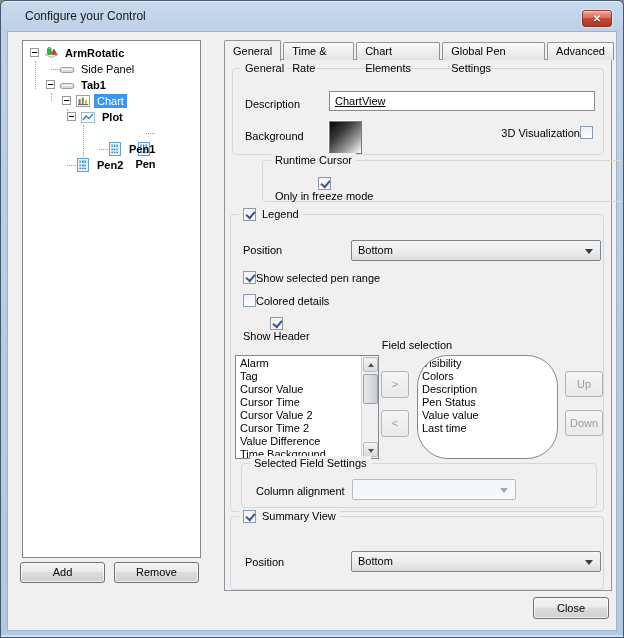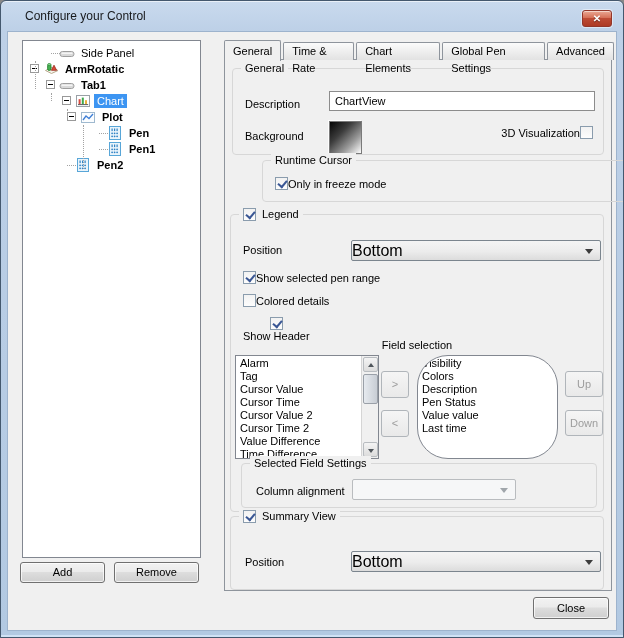--- a/index.html
+++ b/index.html
@@ -77,39 +77,39 @@
   #legend-group  { left:222px; top:182px; width:374px; height:298px; }
   #summary-group { left:222px; top:484px; width:374px; height:74px; }
   #sfs-group     { left:10px;  top:248px; width:356px; height:45px; border-radius:4px; }
 
   .lbl { position:absolute; font-size:11px; color:#000; white-space:nowrap; }
 
   .textbox {
     position:absolute; border:1px solid #8c8c8c; background:#fff; font-size:11px;
     font-family:inherit; padding:0 5px; color:#000;
   }
-  #desc-input { left:96px; top:22px; width:266px; height:20px; }
+  #desc-input { left:96px; top:22px; width:266px; height:20px;text-decoration:underline; }
 
   #bg-swatch { position:absolute; left:96px; top:52px; width:33px; height:33px; border:1px solid #7a7a7a;
     box-shadow:-1px -1px 0 #fdfdfd; background:linear-gradient(135deg,#050505 0,#3c3c3c 35%,#9b9b9b 70%,#fefefe 100%); cursor:pointer; }
 
   .checkbox {
     width:13px; height:13px; flex:0 0 13px; display:inline-block; position:relative;
     border:1px solid #8a9cad; background:linear-gradient(180deg,#f2f2f2,#fdfdfd); cursor:pointer;
   }
   .checkbox.checked::after {
     content:''; position:absolute; left:2px; top:2px; width:7px; height:4px;
     border-left:2px solid #3a5795; border-bottom:2px solid #3a5795; transform:rotate(-50deg);
   }
   .cb-row { position:absolute; display:flex; align-items:center; gap:0; font-size:11px; color:#000; }
 
   .combo {
     position:absolute; height:21px; border:1px solid #7b858e; border-radius:2px;
     background:linear-gradient(180deg,#f4f4f4 0,#ececec 55%,#dcdcdc 100%);
-    font-size:16px; line-height:19px; color:#000; cursor:pointer;
+    font-size:11px; line-height:19px; padding-left:6px; color:#000; cursor:pointer;
   }
   .combo .arrow { position:absolute; right:7px; top:8px; width:0; height:0;
     border-left:4px solid transparent; border-right:4px solid transparent; border-top:5px solid #3c3c3c; }
   .combo.disabled { border-color:#b9bcbf; background:#f6f7f8; cursor:default; }
   .combo.disabled .arrow { border-top-color:#a0a6ab; }
 
   .listbox { position:absolute; background:#fff; border:1px solid #828790; overflow:hidden; font-size:11px; }
   .list-item { height:13px; line-height:13px; padding-left:3px; white-space:nowrap; cursor:default; }
   #avail-list { left:4px; top:140px; width:144px; height:104px; padding:1px 18px 0 1px; }
   #sel-list   { left:186px; top:140px; width:141px; height:104px; padding:1px 1px 0 1px;border-radius:31px; }
@@ -139,43 +139,43 @@
 <div id="window">
   <div id="titlebar">
     <span id="title-text">Configure your Control</span>
     <div id="win-close">✕</div>
   </div>
 
   <div id="dialog-body">
 
     <div id="tree-panel">
       <div class="tree-rows" id="tree-rows">
-          <div class="tree-row" style="padding-left: 20px;">
-            <span class="tree-slot stub"></span>
-            <span class="tree-icon">
-              <svg width="16" height="16" viewBox="0 0 16 16">
-                <rect x="1" y="6.5" width="14" height="5" rx="2.4" fill="#d9d9d9" stroke="#9e9e9e" stroke-width="1"></rect>
-                <rect x="2.4" y="7.6" width="11.2" height="1.4" rx="0.7" fill="#f4f4f4"></rect>
-              </svg>
-            </span>
-            <span class="tree-label">Side Panel</span>
-          </div>
           <div class="tree-row" style="padding-left: 4px;">
             <span class="tree-slot">
               <span class="expander"></span>
             </span>
             <span class="tree-icon">
               <svg width="16" height="16" viewBox="0 0 16 16">
                 <polygon points="2.5,9.5 8.5,6.5 15,9.5 8.5,12.5" fill="#f4f1e9" stroke="#b9ab8f" stroke-width="1"></polygon>
                 <rect x="4.6" y="3.2" width="3.4" height="6.2" rx="1.5" fill="#46b151" stroke="#1e7d28" stroke-width="0.8"></rect>
                 <ellipse cx="6.3" cy="3.5" rx="1.7" ry="1" fill="#8ed896" stroke="#1e7d28" stroke-width="0.6"></ellipse>
                 <polygon points="11,4.2 13.6,9.3 8.4,9.3" fill="#d94a38" stroke="#992a1c" stroke-width="0.8"></polygon>
               </svg>
             </span>
             <span class="tree-label bold">ArmRotatic</span>
+          </div>
+          <div class="tree-row" style="padding-left: 20px;">
+            <span class="tree-slot stub"></span>
+            <span class="tree-icon">
+              <svg width="16" height="16" viewBox="0 0 16 16">
+                <rect x="1" y="6.5" width="14" height="5" rx="2.4" fill="#d9d9d9" stroke="#9e9e9e" stroke-width="1"></rect>
+                <rect x="2.4" y="7.6" width="11.2" height="1.4" rx="0.7" fill="#f4f4f4"></rect>
+              </svg>
+            </span>
+            <span class="tree-label">Side Panel</span>
           </div>
           <div class="tree-row" style="padding-left: 20px;">
             <span class="tree-slot">
               <span class="expander"></span>
             </span>
             <span class="tree-icon">
               <svg width="16" height="16" viewBox="0 0 16 16">
                 <rect x="1" y="6.5" width="14" height="5" rx="2.4" fill="#d9d9d9" stroke="#9e9e9e" stroke-width="1"></rect>
                 <rect x="2.4" y="7.6" width="11.2" height="1.4" rx="0.7" fill="#f4f4f4"></rect>
               </svg>
@@ -202,21 +202,21 @@
               <span class="expander"></span>
             </span>
             <span class="tree-icon">
               <svg width="16" height="16" viewBox="0 0 16 16">
                 <rect x="1.5" y="3.5" width="13" height="10" fill="#fbfdff" stroke="#9fb9cf"></rect>
                 <polyline points="3,11 6,7 9,9.5 13,5" stroke="#3f7fd6" fill="none" stroke-width="1.3"></polyline>
               </svg>
             </span>
             <span class="tree-label bold">Plot</span>
           </div>
-          <div class="tree-row" style="padding-left: 68px;">
+          <div class="tree-row" style="padding-left: 68px; flex-direction: column;">
             <span class="tree-slot stub"></span>
             <span class="tree-icon">
               <svg width="16" height="16" viewBox="0 0 16 16">
                 <rect x="2.5" y="1.5" width="11" height="13" fill="#eaf4fb" stroke="#58a6d8"></rect>
                 <g fill="#2f82c4">
                   <rect x="4.5" y="3.5" width="1.2" height="2.6"></rect>
                   <rect x="7" y="3.5" width="1.2" height="2.6"></rect>
                   <rect x="9.5" y="3.5" width="1.2" height="2.6"></rect>
                   <circle cx="5.1" cy="8.3" r="0.9"></circle>
                   <circle cx="7.6" cy="8.3" r="0.9"></circle>
@@ -295,21 +295,21 @@
       <span class="lbl" style="left:12px; top:61px;">Background</span>
       <div id="bg-swatch"></div>
       <div class="cb-row" style="right:10px; top:57px;">
         <span>3D Visualization</span>
         <span class="checkbox"></span>
       </div>
     </div>
 
     <div class="groupbox" id="runtime-group">
       <span class="group-caption">Runtime Cursor</span>
-      <div class="cb-row" style="left:12px; top:16px;">
+      <div class="cb-row" style="left:12px; top:16px;flex-direction:column;">
         <span class="checkbox checked"></span>
         <span>Only in freeze mode</span>
       </div>
     </div>
 
     <div class="groupbox" id="legend-group">
       <span class="group-caption with-check">
         <span class="checkbox checked"></span>
         <span>Legend</span>
       </span>
@@ -337,21 +337,21 @@
 
       <div class="listbox" id="avail-list">
         <div>
             <div class="list-item">Alarm</div>
             <div class="list-item">Tag</div>
             <div class="list-item">Cursor Value</div>
             <div class="list-item">Cursor Time</div>
             <div class="list-item">Cursor Value 2</div>
             <div class="list-item">Cursor Time 2</div>
             <div class="list-item">Value Difference</div>
-            <div class="list-item">Time Difference</div>
+            <div class="list-item">Time Background</div>
           </div>
         <div id="avail-scroll">
           <div class="sb-btn up"></div>
           <div id="avail-thumb"></div>
           <div class="sb-btn down"></div>
         </div>
       </div>
 
       <button class="win-btn disabled" id="move-right">&gt;</button>
       <button class="win-btn disabled" id="move-left">&lt;</button>

